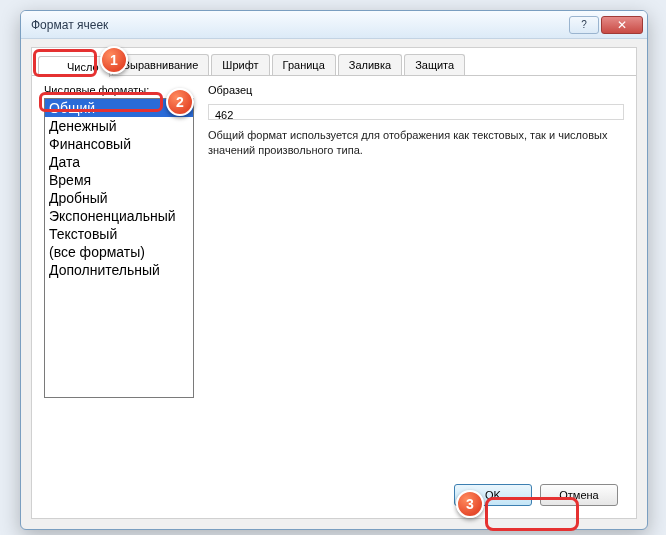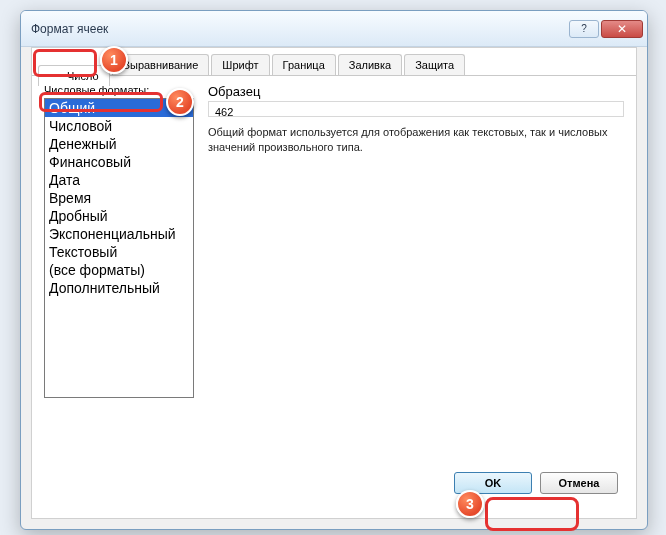--- a/index.html
+++ b/index.html
@@ -17,21 +17,21 @@
     position: absolute;
     left: 20px; top: 10px;
     width: 628px; height: 520px;
     background: #f0f0f0;
     border: 1px solid #7a9ec0;
     border-radius: 6px;
     box-shadow: 0 6px 20px rgba(0,0,0,0.25);
     overflow: hidden;
   }
   .titlebar {
-    height: 36px;
+    height: 28px;
     background: linear-gradient(#f7fbff, #dceaf7);
     border-bottom: 1px solid #c3d3e3;
     display: flex;
     align-items: center;
     padding: 0 4px 0 10px;
     color: #2b3b50;
   }
   .titlebar .title { flex: 1; font-size: 12px; }
   .tb-btn {
     width: 30px; height: 18px;
@@ -69,21 +69,21 @@
     border-bottom: none;
     margin-right: 2px;
     background: #f4f4f4;
     border-radius: 3px 3px 0 0;
     font-size: 11px;
     cursor: default;
   }
   .tab.active {
     background: #fff;
     position: relative;
-    top: 11px;
+    top: 2px;
     padding-left: 28px;
   }
   .content {
     padding: 8px 12px;
     display: flex;
     gap: 14px;
   }
   .left-col { width: 150px; }
   .fmt-label { font-size: 11px; margin-bottom: 2px; }
   .listbox {
@@ -96,35 +96,35 @@
   .listitem {
     padding: 1px 4px;
     font-size: 14px;
     cursor: default;
   }
   .listitem.selected {
     background: #2a6bd8;
     color: #fff;
   }
   .right-col { flex: 1; }
-  .sample-label { font-size: 13px; margin-bottom: 2px; }
+  .sample-label { font-size: 11px; margin-bottom: 8px; }
   .sample-box {
     border: 1px solid #d8d8d8;
     padding: 2px 6px;
     height: 16px;
     line-height: 16px;
     margin-bottom: 8px;
     background: #fff;
     font-size: 11px;
   }
   .desc { font-size: 11px; color: #222; line-height: 1.35; max-width: 410px; }
   .buttons {
     position: absolute;
-    right: 18px; bottom: 24px;
-    display: flex; gap: 8px; font-weight: bold;
+    right: 18px; bottom: 12px;
+    display: flex; gap: 8px;
   }
   .btn {
     min-width: 78px;
     height: 22px;
     border: 1px solid #8a8a8a;
     padding: 0 14px;
     background: linear-gradient(#fdfdfd, #e6e6e6);
     border-radius: 3px;
     font-size: 11px;
     cursor: default;
@@ -183,21 +183,20 @@
       <div class="tab"><span>Граница</span></div>
       <div class="tab"><span>Заливка</span></div>
       <div class="tab"><span>Защита</span></div>
     </div>
 
     <div class="content">
       <div class="left-col">
         <div class="fmt-label">Числовые форматы:</div>
         <div class="listbox">
           <div class="listitem selected"><span>Общий</span></div>
-          <div class="listitem"><span>Числовой</span></div>
           <div class="listitem"><span>Денежный</span></div>
           <div class="listitem"><span>Финансовый</span></div>
           <div class="listitem"><span>Дата</span></div>
           <div class="listitem"><span>Время</span></div>
           <div class="listitem"><span>Дробный</span></div>
           <div class="listitem"><span>Экспоненциальный</span></div>
           <div class="listitem"><span>Текстовый</span></div>
           <div class="listitem"><span>(все форматы)</span></div>
           <div class="listitem"><span>Дополнительный</span></div>
         </div>

